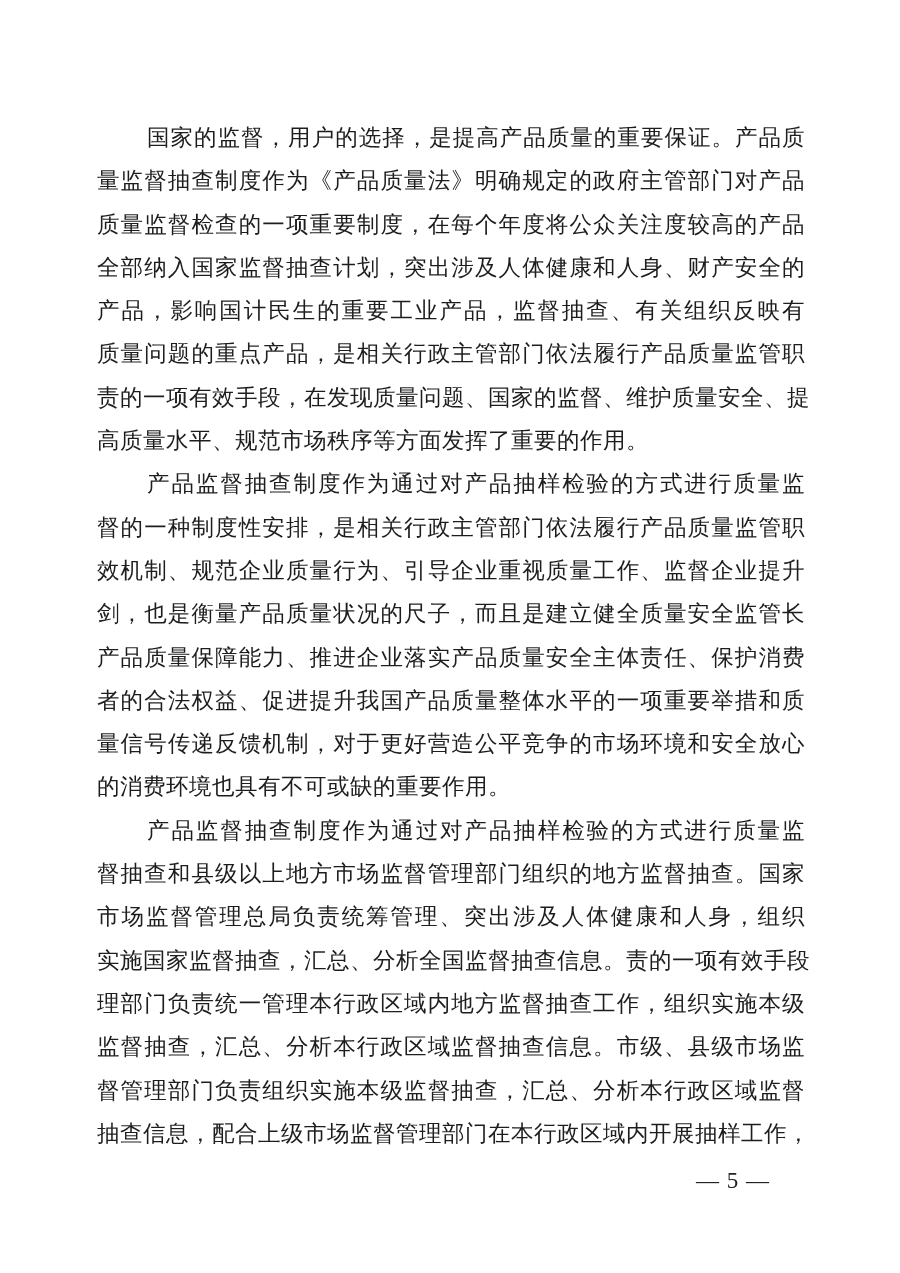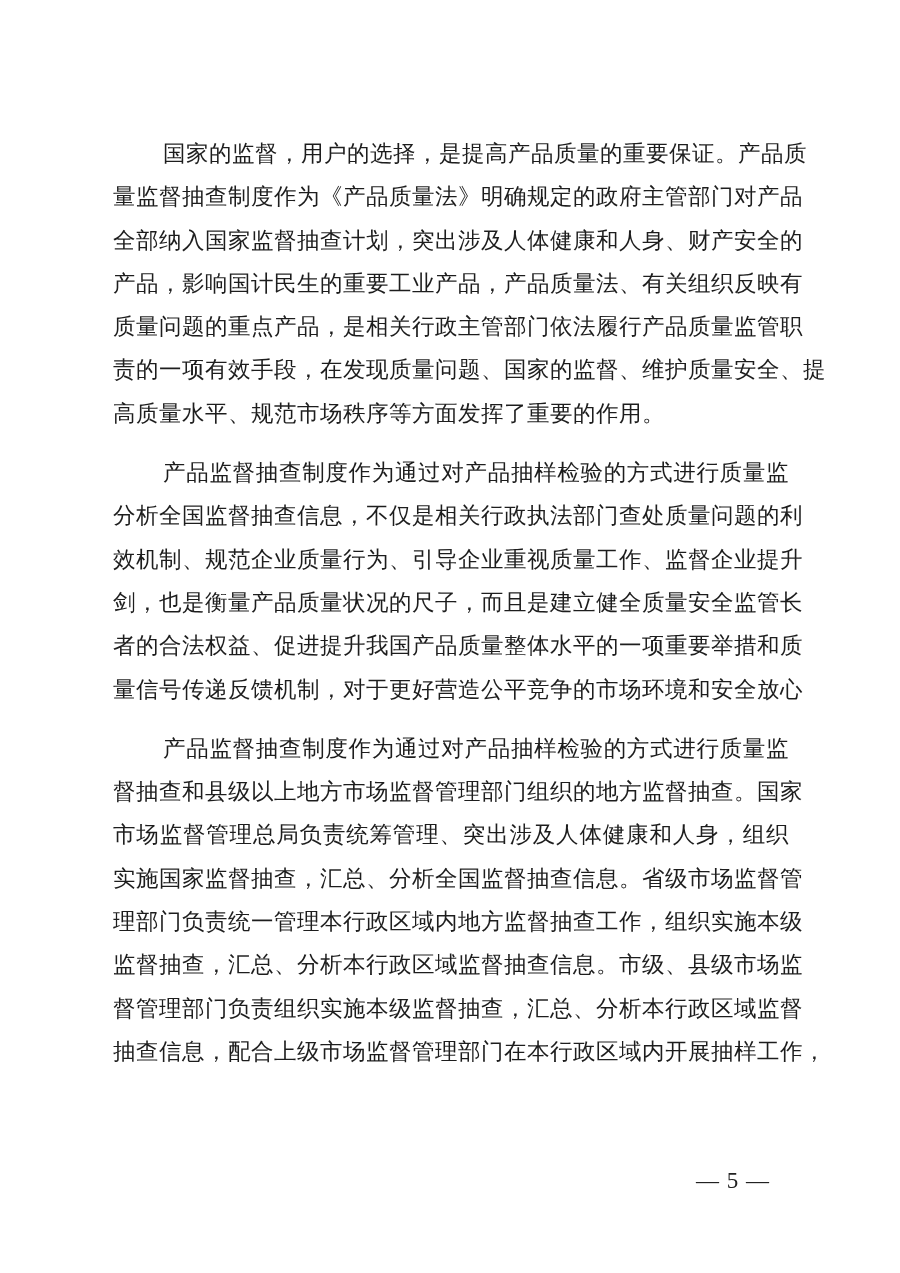--- a/index.html
+++ b/index.html
@@ -16,21 +16,21 @@
     font-family: "Liberation Serif", "DejaVu Serif", serif;
     color: #1d1d1d;
   }
   .text-block {
     position: absolute;
     left: 97px;
     top: 116px;
     width: 708px;
   }
   .para {
-    margin: 16px;
+    margin: 0;
     padding: 0;
   }
   .line {
     height: 43.3px;
     line-height: 43.3px;
     font-size: 22.5px;
     letter-spacing: 0.5px;
     text-align: justify;
     text-align-last: justify;
     -moz-text-align-last: justify;
@@ -60,41 +60,44 @@
 </style>
 </head>
 <body>
 
 <div class="page">
   <div class="text-block">
 
     <div class="para">
       <div class="line first">国家的监督，用户的选择，是提高产品质量的重要保证。产品质</div>
       <div class="line">量监督抽查制度作为《产品质量法》明确规定的政府主管部门对产品</div>
+      <div class="line">质量监督检查的一项重要制度，在每个年度将公众关注度较高的产品</div>
       <div class="line">全部纳入国家监督抽查计划，突出涉及人体健康和人身、财产安全的</div>
-      <div class="line">产品，影响国计民生的重要工业产品，产品质量法、有关组织反映有</div>
+      <div class="line">产品，影响国计民生的重要工业产品，监督抽查、有关组织反映有</div>
       <div class="line">质量问题的重点产品，是相关行政主管部门依法履行产品质量监管职</div>
       <div class="line">责的一项有效手段，在发现质量问题、国家的监督、维护质量安全、提</div>
       <div class="line end">高质量水平、规范市场秩序等方面发挥了重要的作用。</div>
     </div>
 
     <div class="para">
       <div class="line first">产品监督抽查制度作为通过对产品抽样检验的方式进行质量监</div>
-      <div class="line">分析全国监督抽查信息，不仅是相关行政执法部门查处质量问题的利</div>
+      <div class="line">督的一种制度性安排，是相关行政主管部门依法履行产品质量监管职</div>
       <div class="line">效机制、规范企业质量行为、引导企业重视质量工作、监督企业提升</div>
       <div class="line">剑，也是衡量产品质量状况的尺子，而且是建立健全质量安全监管长</div>
+      <div class="line">产品质量保障能力、推进企业落实产品质量安全主体责任、保护消费</div>
       <div class="line">者的合法权益、促进提升我国产品质量整体水平的一项重要举措和质</div>
       <div class="line">量信号传递反馈机制，对于更好营造公平竞争的市场环境和安全放心</div>
+      <div class="line end">的消费环境也具有不可或缺的重要作用。</div>
     </div>
 
     <div class="para">
       <div class="line first">产品监督抽查制度作为通过对产品抽样检验的方式进行质量监</div>
       <div class="line">督抽查和县级以上地方市场监督管理部门组织的地方监督抽查。国家</div>
       <div class="line">市场监督管理总局负责统筹管理、突出涉及人体健康和人身，组织</div>
-      <div class="line">实施国家监督抽查，汇总、分析全国监督抽查信息。省级市场监督管</div>
+      <div class="line">实施国家监督抽查，汇总、分析全国监督抽查信息。责的一项有效手段</div>
       <div class="line">理部门负责统一管理本行政区域内地方监督抽查工作，组织实施本级</div>
       <div class="line">监督抽查，汇总、分析本行政区域监督抽查信息。市级、县级市场监</div>
       <div class="line">督管理部门负责组织实施本级监督抽查，汇总、分析本行政区域监督</div>
       <div class="line">抽查信息，配合上级市场监督管理部门在本行政区域内开展抽样工作，</div>
     </div>
 
   </div>
 
   <div class="page-number">— 5 —</div>
 </div>

